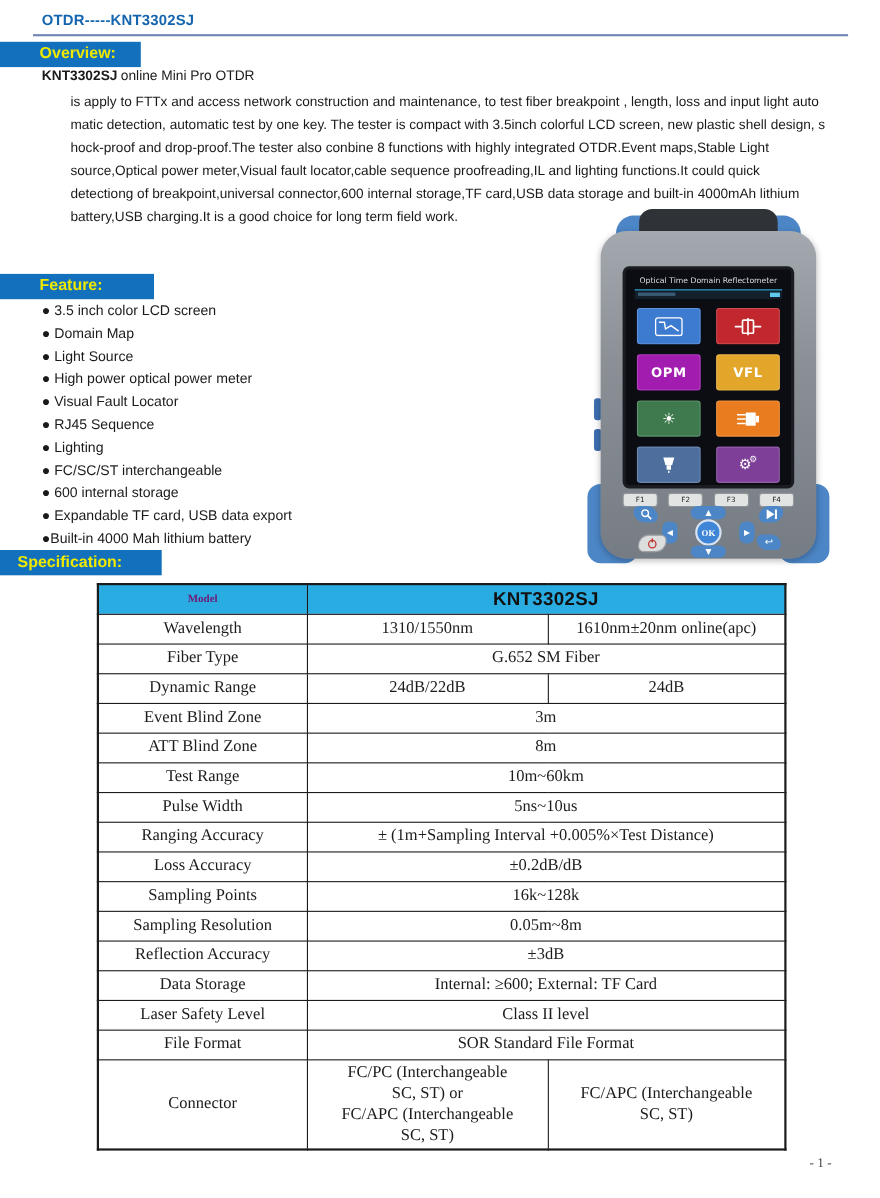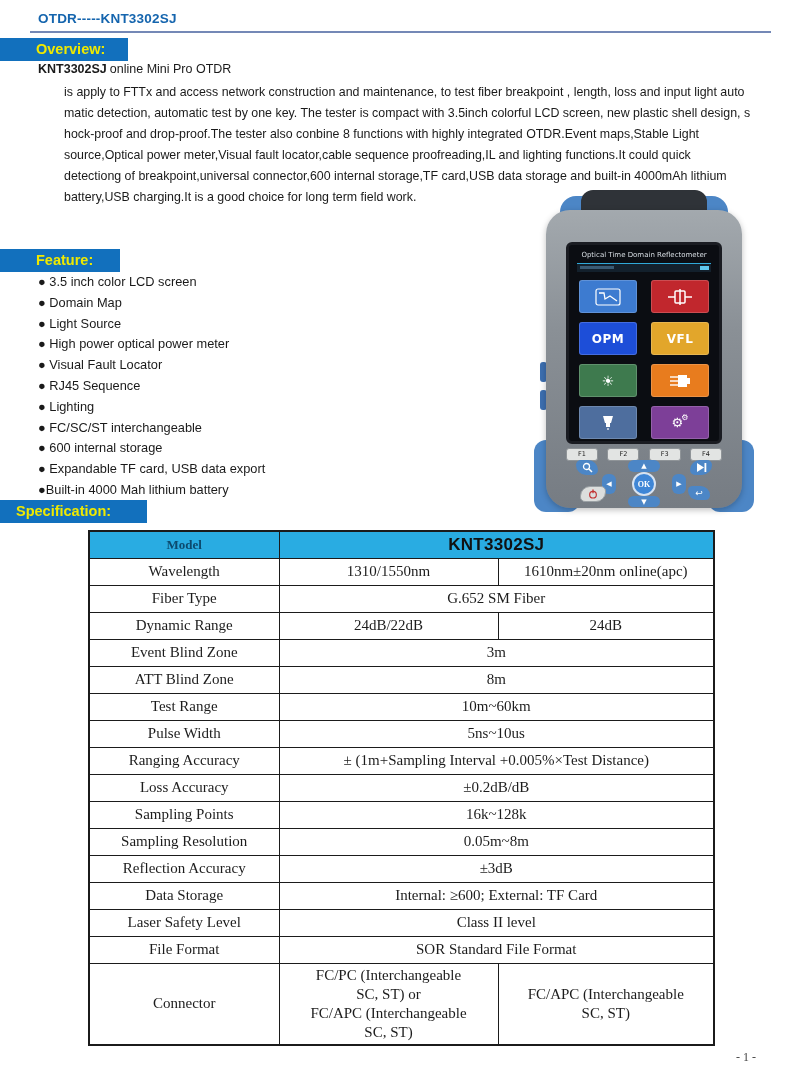--- a/index.html
+++ b/index.html
@@ -7,41 +7,41 @@
         font-family:"Liberation Sans",sans-serif;color:#1a1a1a;}
 
   
   .doc-title{position:absolute;left:38px;top:11px;font-size:13.5px;font-weight:bold;color:#1565AE;letter-spacing:.2px;}
   .rule{position:absolute;left:30px;top:31px;width:741px;height:2px;background:#7488B6;}
 
   
   .badge{position:absolute;left:0;height:23px;line-height:23px;background:#1270BD;color:#EFE900;
          font-weight:bold;font-size:14.5px;padding-left:36px;box-sizing:border-box;}
   .badge-overview{top:38px;width:128px;}
-  .badge-feature{top:249px;width:120px;}
+  .badge-feature{top:249px;width:140px;}
   .badge-spec{top:500px;width:147px;padding-left:16px;}
 
   .product-line{position:absolute;left:38px;top:62px;font-size:12.5px;}
   .pl-bold{font-weight:bold;}
   .pl-rest{margin-left:3px;}
 
   .paragraph{position:absolute;left:38px;top:82px;width:736px;margin-left:26px;}
   .par-line{font-size:12.4px;line-height:21px;white-space:nowrap;}
 
   .features{position:absolute;left:38px;top:272px;width:400px;}
   .feat-item{font-size:12.8px;line-height:20.8px;}
 
   
   .spec-table{position:absolute;left:88px;top:530px;width:625px;border-collapse:collapse;table-layout:fixed;
               font-family:"Liberation Serif",serif;font-size:15px;color:#1c1c1c;text-align:center;
               border:2px solid #1b1b1b;}
   .spec-table col.c1{width:190px;} .spec-table col.c2{width:219px;} .spec-table col.c3{width:216px;}
   .spec-table th,.spec-table td{border:1px solid #1b1b1b;padding:2px 4px;vertical-align:middle;}
   .spec-table thead tr{height:27px;background:#29ACE2;}
-  .th-model{font-size:13px;font-weight:bold;color:#0c4a6e;}
+  .th-model{font-size:10px;font-weight:bold;color:#701a75;}
   .th-value{font-family:"Liberation Sans",sans-serif;font-size:17px;font-weight:bold;color:#111;letter-spacing:.3px;}
   .spec-table tbody tr{height:27px;}
   .spec-table tbody tr.row-tall{height:auto;}
   .cell-line{line-height:19px;}
 
   .page-number{position:absolute;left:736px;top:1050px;font-family:"Liberation Serif",serif;font-size:12px;color:#444;}
 
   
   .device{position:absolute;left:524px;top:190px;width:240px;height:322px;}
   .d-collar{position:absolute;left:36px;top:6px;width:168px;height:58px;background:#4C86C6;border-radius:16px;}
@@ -148,21 +148,21 @@
             <div class="d-tile" style="background: rgb(193, 39, 45);">
               <span class="d-tile-icon">
                 <svg width="26" height="16" viewBox="0 0 26 16">
                   <line x1="1" y1="8" x2="8" y2="8" stroke="#fff" stroke-width="1.5"></line>
                   <rect x="8" y="2" width="10" height="12" rx="1" fill="none" stroke="#fff" stroke-width="1.5"></rect>
                   <line x1="13" y1="0" x2="13" y2="16" stroke="#fff" stroke-width="1.5"></line>
                   <line x1="18" y1="8" x2="25" y2="8" stroke="#fff" stroke-width="1.5"></line>
                 </svg>
               </span>
             </div>
-            <div class="d-tile" style="background: #1d4ed8;">
+            <div class="d-tile" style="background: #a21caf;">
               <span class="d-tile-label">OPM</span>
             </div>
             <div class="d-tile" style="background: rgb(226, 166, 43);">
               <span class="d-tile-label">VFL</span>
             </div>
             <div class="d-tile" style="background: rgb(62, 122, 78);">
               <span class="d-tile-icon">
                 <span class="glyph g-sun">☀</span>
               </span>
             </div>

